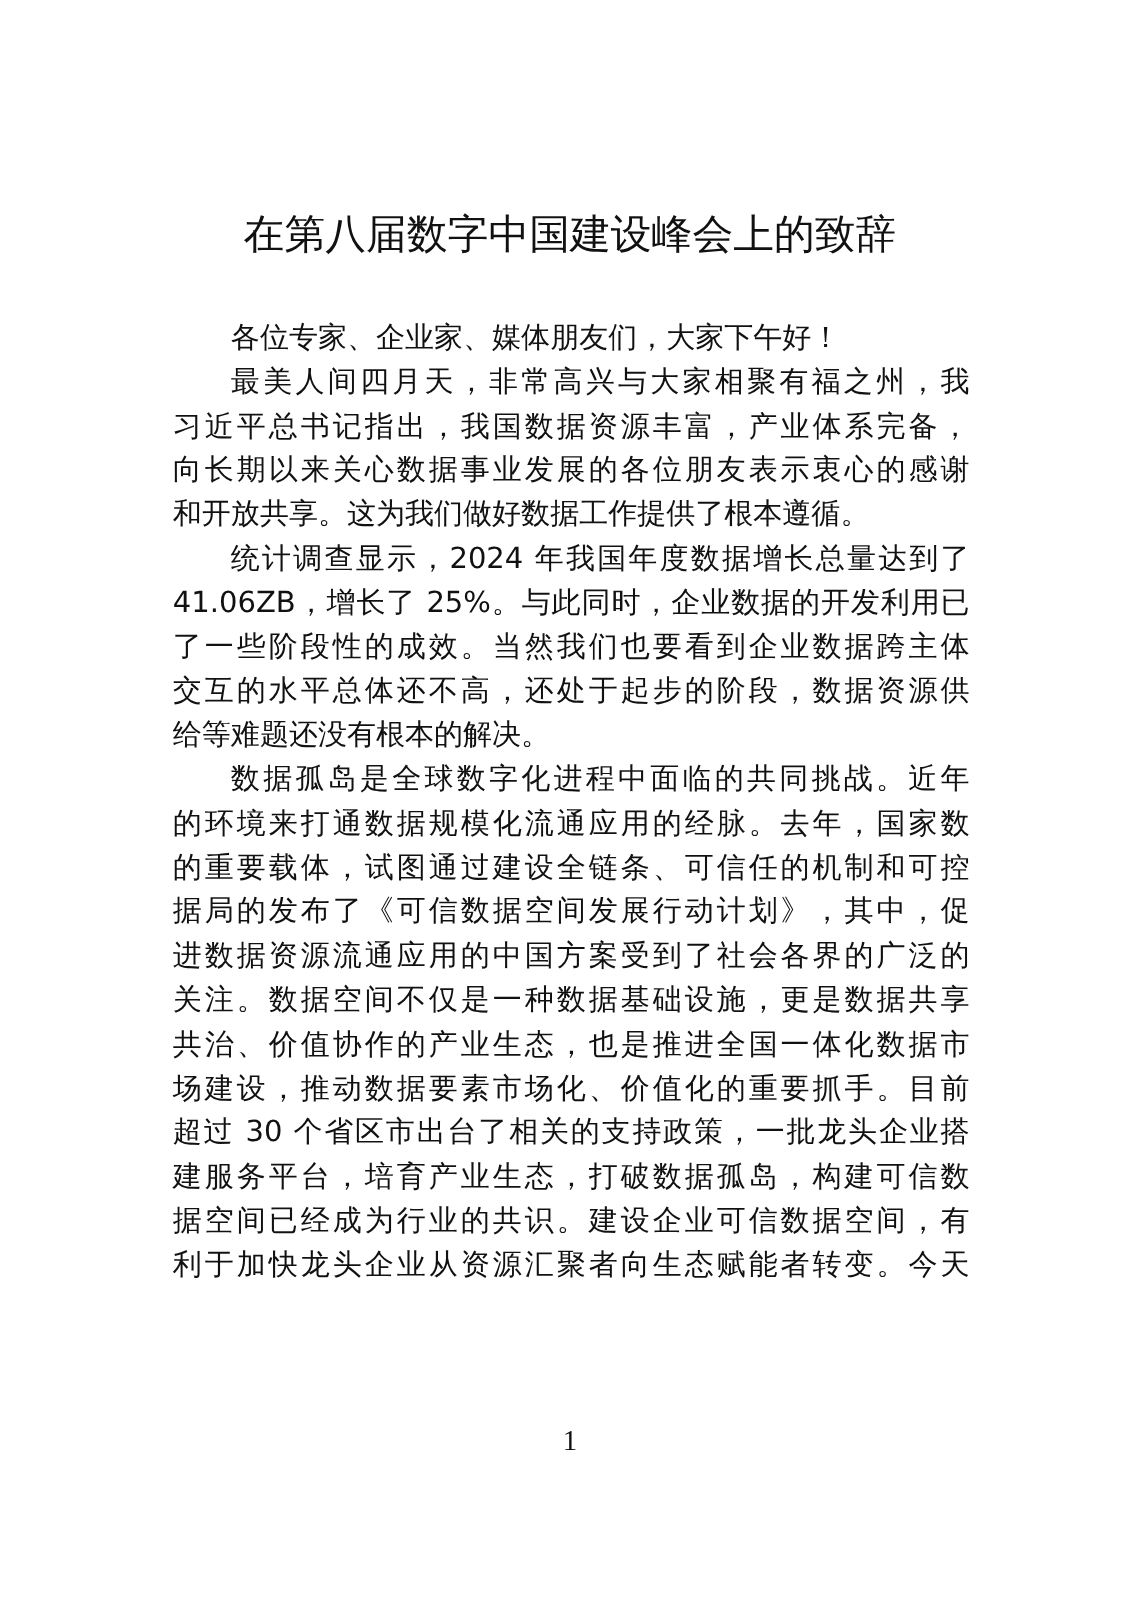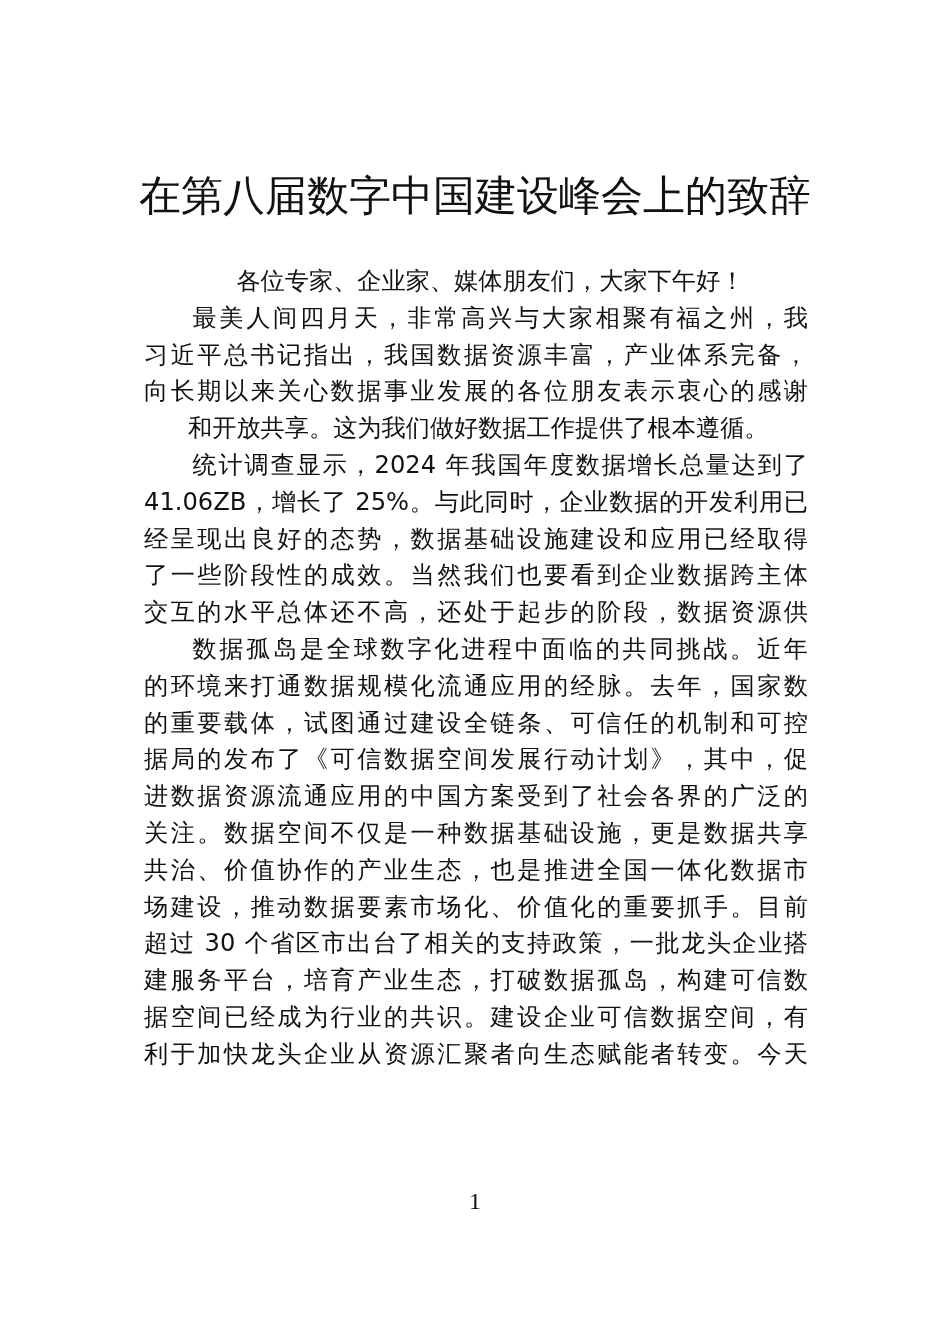--- a/index.html
+++ b/index.html
@@ -1,45 +1,45 @@
 <!DOCTYPE html>
 <html><head>
 <meta charset="utf-8">
 <style>
   html, body { margin: 0; padding: 0; background: #ffffff; }
   body { width: 950px; height: 1344px; position: relative; overflow: hidden;
          font-family: "DejaVu Sans", "Liberation Sans", sans-serif; color: #000; }
   .page { position: absolute; left: 0; top: 0; width: 950px; height: 1344px; background: #fff; }
   .title { position: absolute; top: 172px; left: 0; width: 950px; text-align: center;
-           font-size: 42px; line-height: 48px; letter-spacing: 0px; color: #111; white-space: nowrap; }
+           font-size: 34px; line-height: 48px; letter-spacing: 0px; color: #111; white-space: nowrap; }
   .body-text { position: absolute; left: 144px; top: 263px; width: 664px; }
   .line { height: 36.8px; line-height: 36.8px; font-size: 24.2px; white-space: nowrap;
           color: #111; text-align: justify; text-align-last: justify; }
   .line.indent { padding-left: 48.4px; }
-  .line.last { text-align-last: left; margin-left: 44px; }
+  .line.last { text-align-last: left; }
   .page-number { position: absolute; top: 1188px; left: 0; width: 950px; text-align: center;
                  font-family: "Liberation Serif", "DejaVu Serif", serif; font-size: 24px; color: #111; }
 </style>
 </head>
 <body>
 
 <div class="page">
   <div class="title">在第八届数字中国建设峰会上的致辞</div>
 
   <div class="body-text">
     <div class="line indent last">各位专家、企业家、媒体朋友们，大家下午好！</div>
     <div class="line indent">最美人间四月天，非常高兴与大家相聚有福之州，我</div>
     <div class="line">习近平总书记指出，我国数据资源丰富，产业体系完备，</div>
     <div class="line">向长期以来关心数据事业发展的各位朋友表示衷心的感谢</div>
     <div class="line last">和开放共享。这为我们做好数据工作提供了根本遵循。</div>
     <div class="line indent">统计调查显示，2024 年我国年度数据增长总量达到了</div>
     <div class="line">41.06ZB，增长了 25%。与此同时，企业数据的开发利用已</div>
-    <div class="line">经呈现出良好的态势，数据基础设施建设和应用已经取得</div>
     <div class="line">了一些阶段性的成效。当然我们也要看到企业数据跨主体</div>
     <div class="line">交互的水平总体还不高，还处于起步的阶段，数据资源供</div>
+    <div class="line last">给等难题还没有根本的解决。</div>
     <div class="line indent">数据孤岛是全球数字化进程中面临的共同挑战。近年</div>
     <div class="line">的环境来打通数据规模化流通应用的经脉。去年，国家数</div>
     <div class="line">的重要载体，试图通过建设全链条、可信任的机制和可控</div>
     <div class="line">据局的发布了《可信数据空间发展行动计划》，其中，促</div>
     <div class="line">进数据资源流通应用的中国方案受到了社会各界的广泛的</div>
     <div class="line">关注。数据空间不仅是一种数据基础设施，更是数据共享</div>
     <div class="line">共治、价值协作的产业生态，也是推进全国一体化数据市</div>
     <div class="line">场建设，推动数据要素市场化、价值化的重要抓手。目前</div>
     <div class="line">超过 30 个省区市出台了相关的支持政策，一批龙头企业搭</div>
     <div class="line">建服务平台，培育产业生态，打破数据孤岛，构建可信数</div>

